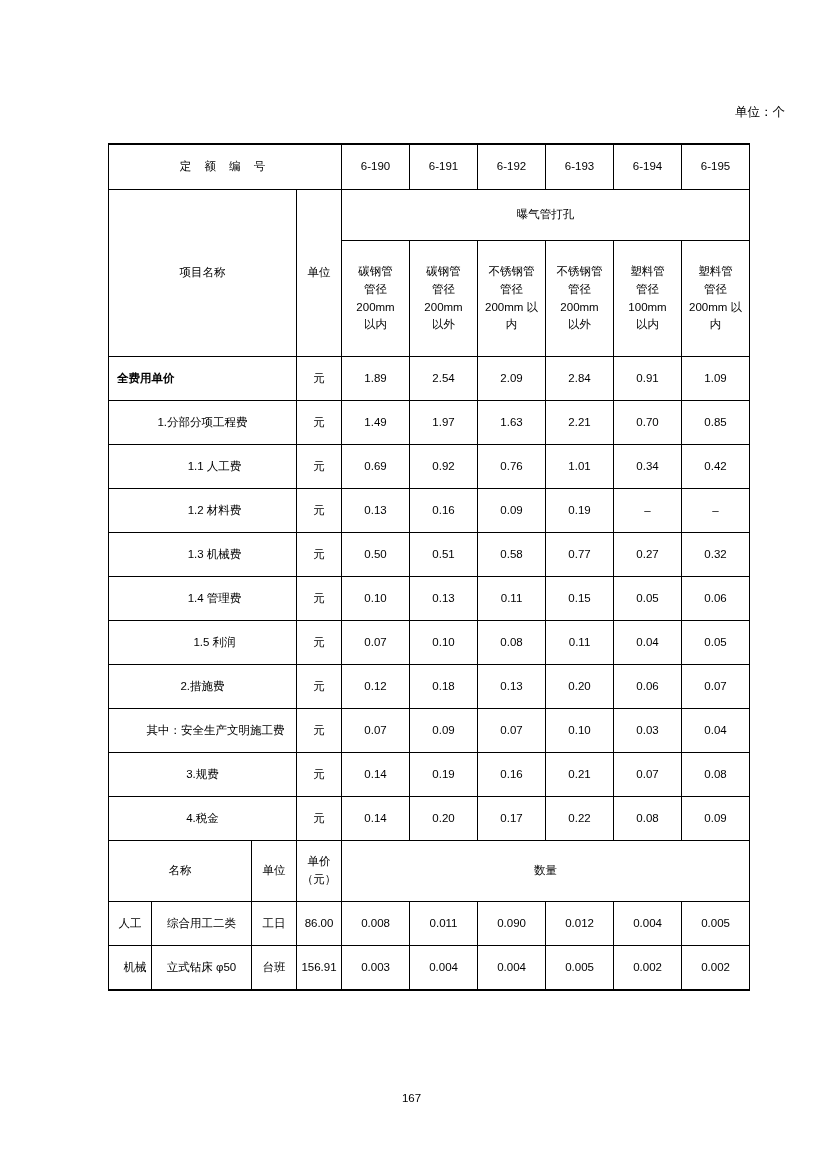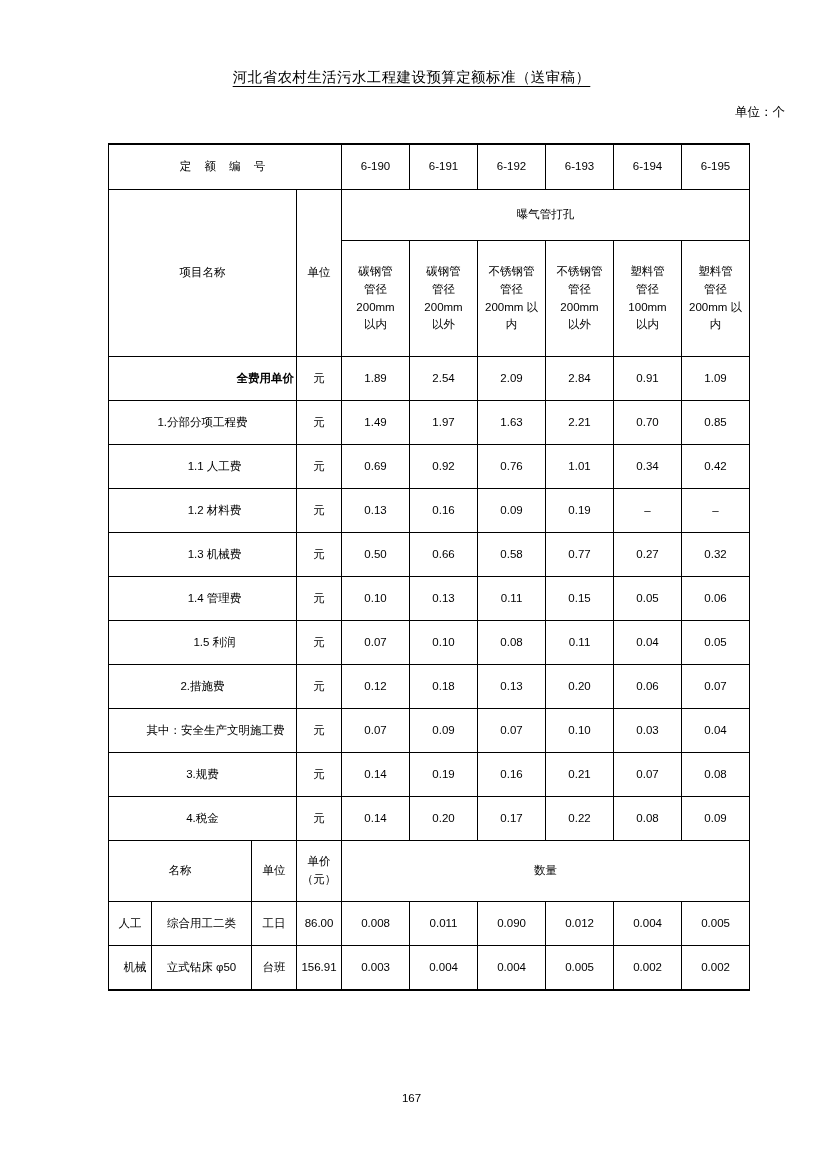--- a/index.html
+++ b/index.html
@@ -78,23 +78,23 @@
     line-height: 1.75;
     padding: 3px 3px;
   }
   .lbl-name { font-size: 12.5px; }
   .row-label {
     text-align: left;
     padding-left: 8px;
     font-size: 11.5px;
   }
   .row-label.bold {
-    text-align: right;
+    text-align: left;
     font-weight: bold;
-    padding-left: 0;
+    padding-left: 8px;
   }
   .row-label.ind1 { padding-left: 26px; }
   .unit-cell { font-size: 11.5px; }
   .num { font-size: 11px; }
   .sub-hd { font-size: 11.5px; border-radius: 21px; }
   .price-hd { font-size: 11.5px; line-height: 1.35; margin-left: 21px; }
   .cat-cell { font-size: 11.5px; }
   .mat-name { font-size: 11.5px; }
   .page-num {
     position: absolute;
@@ -103,23 +103,20 @@
     width: 823px;
     text-align: center;
     font-size: 11.5px;
   }
 </style>
 </head>
 <body>
 
 <div class="page">
 
-  <div class="doc-title">
-    <span class="u">河北省农村生活污水工程建设预算定额标准（送审稿）</span>
-  </div>
 
   <div class="unit-note">单位：个</div>
 
   <div class="table-wrap">
     <table class="main">
       <colgroup>
         <col style="width:43px">
         <col style="width:100px">
         <col style="width:45px">
         <col style="width:45px">
@@ -196,21 +193,21 @@
             <td class="num">0.16</td>
             <td class="num">0.09</td>
             <td class="num">0.19</td>
             <td class="num">–</td>
             <td class="num edge-r">–</td>
           </tr>
           <tr>
             <td class="row-label edge-l ind1" colspan="3" style="height: 43px;">1.3  机械费</td>
             <td class="unit-cell">元</td>
             <td class="num">0.50</td>
-            <td class="num">0.66</td>
+            <td class="num">0.51</td>
             <td class="num">0.58</td>
             <td class="num">0.77</td>
             <td class="num">0.27</td>
             <td class="num edge-r">0.32</td>
           </tr>
           <tr>
             <td class="row-label edge-l ind1" colspan="3" style="height: 43px;">1.4 管理费</td>
             <td class="unit-cell">元</td>
             <td class="num">0.10</td>
             <td class="num">0.13</td>

